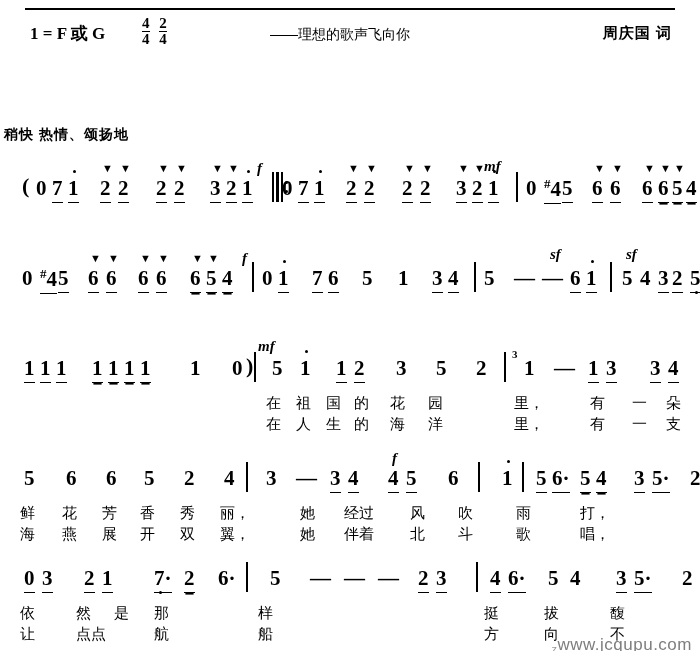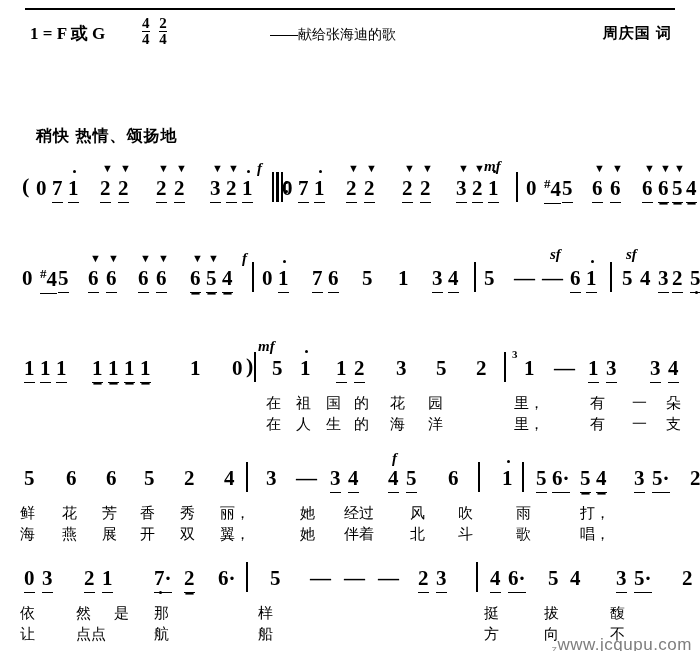--- a/index.html
+++ b/index.html
@@ -76,25 +76,25 @@
     position: absolute;
     right: 8px;
     top: 4px;
     font-family: "Liberation Sans", sans-serif;
     font-size: 15px;
     font-weight: bold;
     letter-spacing: 1px;
   }
   .tempo {
     position: absolute;
-    left: 36px;
+    left: 4px;
     top: 118px;
     font-family: "Liberation Sans", sans-serif;
     font-weight: bold;
-    font-size: 16px;
+    font-size: 14px;
     letter-spacing: 1px;
   }
   .staff {
     position: absolute;
     left: 0;
     top: 0;
     width: 700px;
   }
   .sysline {
     position: absolute;
@@ -190,21 +190,21 @@
     <div class="meter">
       <span class="frac">
         <span class="num">4</span>
         <span class="den">4</span>
       </span>
       <span class="frac">
         <span class="num">2</span>
         <span class="den">4</span>
       </span>
     </div>
-    <div class="subtitle">——献给张海迪的歌</div>
+    <div class="subtitle">——理想的歌声飞向你</div>
     <div class="lyricist">周庆国  词</div>
   </div>
 
   <div class="tempo">稍快   热情、颂扬地</div>
 
   <div class="staff" id="staff">
       <div class="sysline" style="top: 160px;">
         <div class="notes">
           <span class="dyn" style="left: 243px; top: -8px;">f</span>
           <span class="dyn" style="left: 470px; top: -10px;">mf</span>

